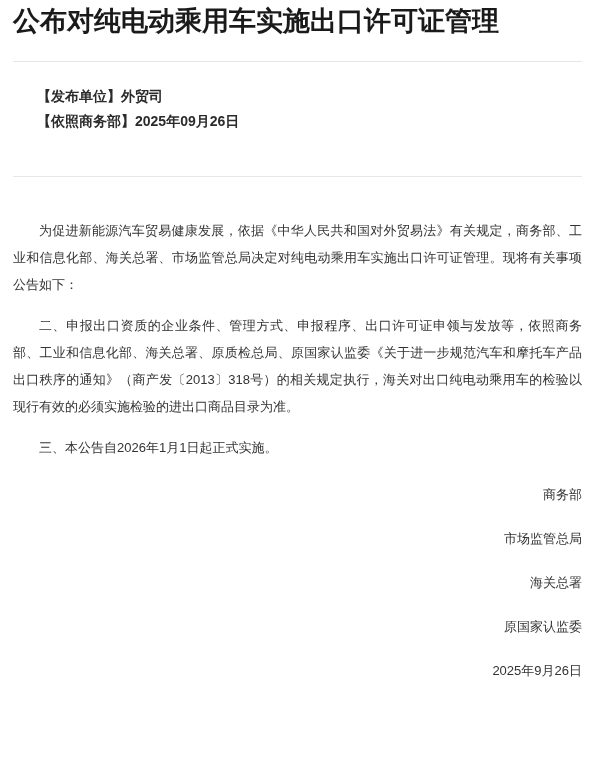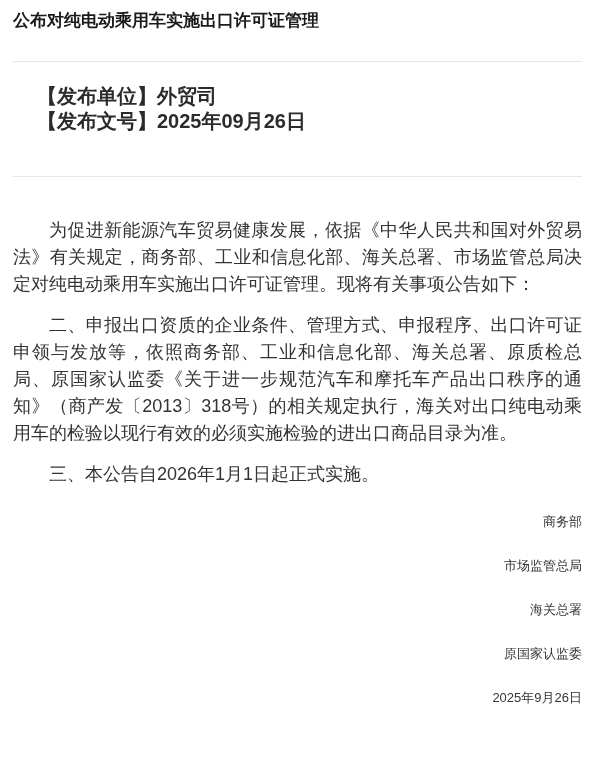--- a/index.html
+++ b/index.html
@@ -11,55 +11,55 @@
     width: 600px;
     height: 781px;
     overflow: hidden;
     font-family: "Liberation Sans", sans-serif;
   }
   .page {
     padding: 0 18px 0 13px;
   }
   .title {
     margin: 4px 0 0 0;
-    font-size: 17px;
+    font-size: 27px;
     line-height: 34px;
     font-weight: 700;
     color: #1a1a1a;
     letter-spacing: 0;
   }
   .divider {
     border: none;
     border-top: 1px solid #e7e7e7;
     height: 0;
     margin: 0;
   }
   .divider-title {
     margin-top: 23px;
   }
   .meta {
     margin-top: 22px;
     padding-left: 24px;
   }
   .meta p {
     margin: 0;
-    font-size: 20px;
+    font-size: 14px;
     line-height: 25px;
     font-weight: 700;
     color: #2b2b2b;
   }
   .divider-meta {
     margin-top: 42px;
   }
   .body-text {
     margin-top: 40px;
   }
   .body-text p {
     margin: 0 0 14px 0;
-    font-size: 18px;
+    font-size: 13px;
     line-height: 27px;
     color: #333333;
     text-indent: 2em;
     text-align: justify;
   }
   .signature {
     margin-top: 20px;
     padding-left: 142px;
     text-align: right;
   }
@@ -74,21 +74,21 @@
 <body>
 
 <div class="page">
 
   <h1 class="title">公布对纯电动乘用车实施出口许可证管理</h1>
 
   <hr class="divider divider-title">
 
   <div class="meta">
     <p>【发布单位】外贸司</p>
-    <p>【发布文号】2025年09月26日</p>
+    <p>【依照商务部】2025年09月26日</p>
   </div>
 
   <hr class="divider divider-meta">
 
   <div class="body-text">
     <p>为促进新能源汽车贸易健康发展，依据《中华人民共和国对外贸易法》有关规定，商务部、工业和信息化部、海关总署、市场监管总局决定对纯电动乘用车实施出口许可证管理。现将有关事项公告如下：</p>
     <p>二、申报出口资质的企业条件、管理方式、申报程序、出口许可证申领与发放等，依照商务部、工业和信息化部、海关总署、原质检总局、原国家认监委《关于进一步规范汽车和摩托车产品出口秩序的通知》（商产发〔2013〕318号）的相关规定执行，海关对出口纯电动乘用车的检验以现行有效的必须实施检验的进出口商品目录为准。</p>
     <p>三、本公告自2026年1月1日起正式实施。</p>
   </div>
 

